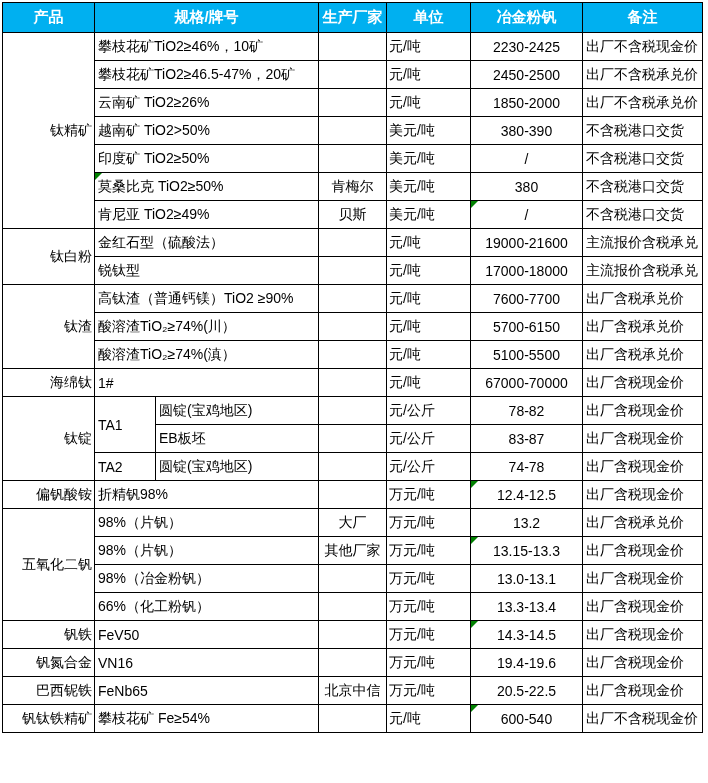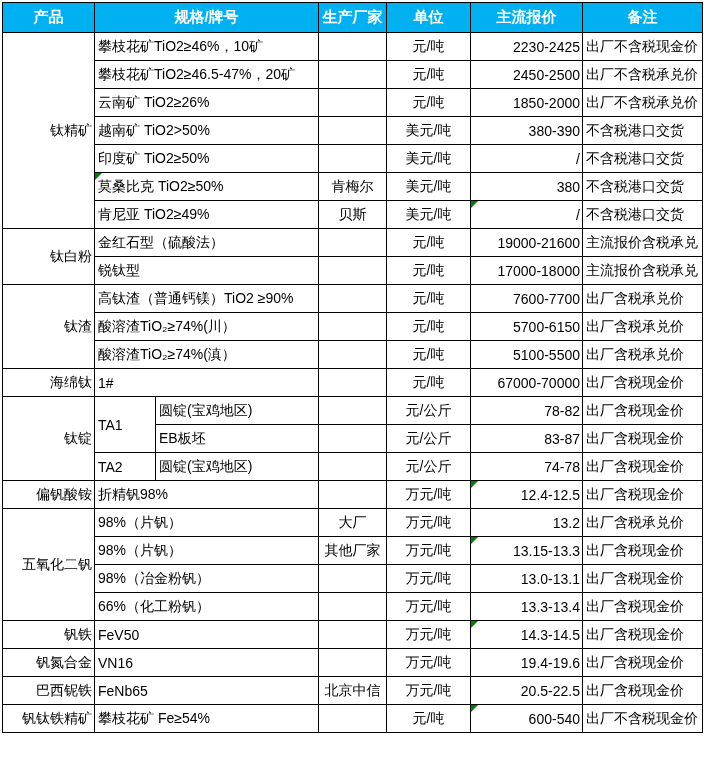--- a/index.html
+++ b/index.html
@@ -26,22 +26,22 @@
     color:#ffffff;
     font-weight:bold;
     font-size:15px;
     height:30px;
     text-align:center;
     margin-top:20px;
   }
   .price-table tbody tr{height:28px;}
   td.col-product{text-align:right;}
   td.col-maker{text-align:center;margin-top:40px;}
-  td.col-unit{text-align:center;}
-  td.col-price{text-align:right;}
+  td.col-unit{}
+  td.col-price{text-align:center;}
   td.col-spec,td.col-speca,td.col-specb,td.col-note{text-align:left;padding-left:3px;padding-right:1px;}
   td.flag::before{
     content:"";
     position:absolute;top:0;left:0;
     border-top:7px solid #008000;
     border-right:7px solid transparent;
   }
 </style>
 </head>
 <body>
@@ -56,21 +56,21 @@
       <col style="width:84px">
       <col style="width:112px">
       <col style="width:120px">
     </colgroup>
     <thead>
       <tr>
         <th>产品</th>
         <th colspan="2">规格/牌号</th>
         <th>生产厂家</th>
         <th>单位</th>
-        <th>主流报价</th>
+        <th>冶金粉钒</th>
         <th>备注</th>
       </tr>
     </thead>
     <tbody>
         <tr>
           <td class="col-product" rowspan="7">钛精矿</td>
           <td class="col-spec" colspan="2">攀枝花矿TiO2≥46%，10矿</td>
           <td class="col-maker"></td>
           <td class="col-unit">元/吨</td>
           <td class="col-price">2230-2425</td>

